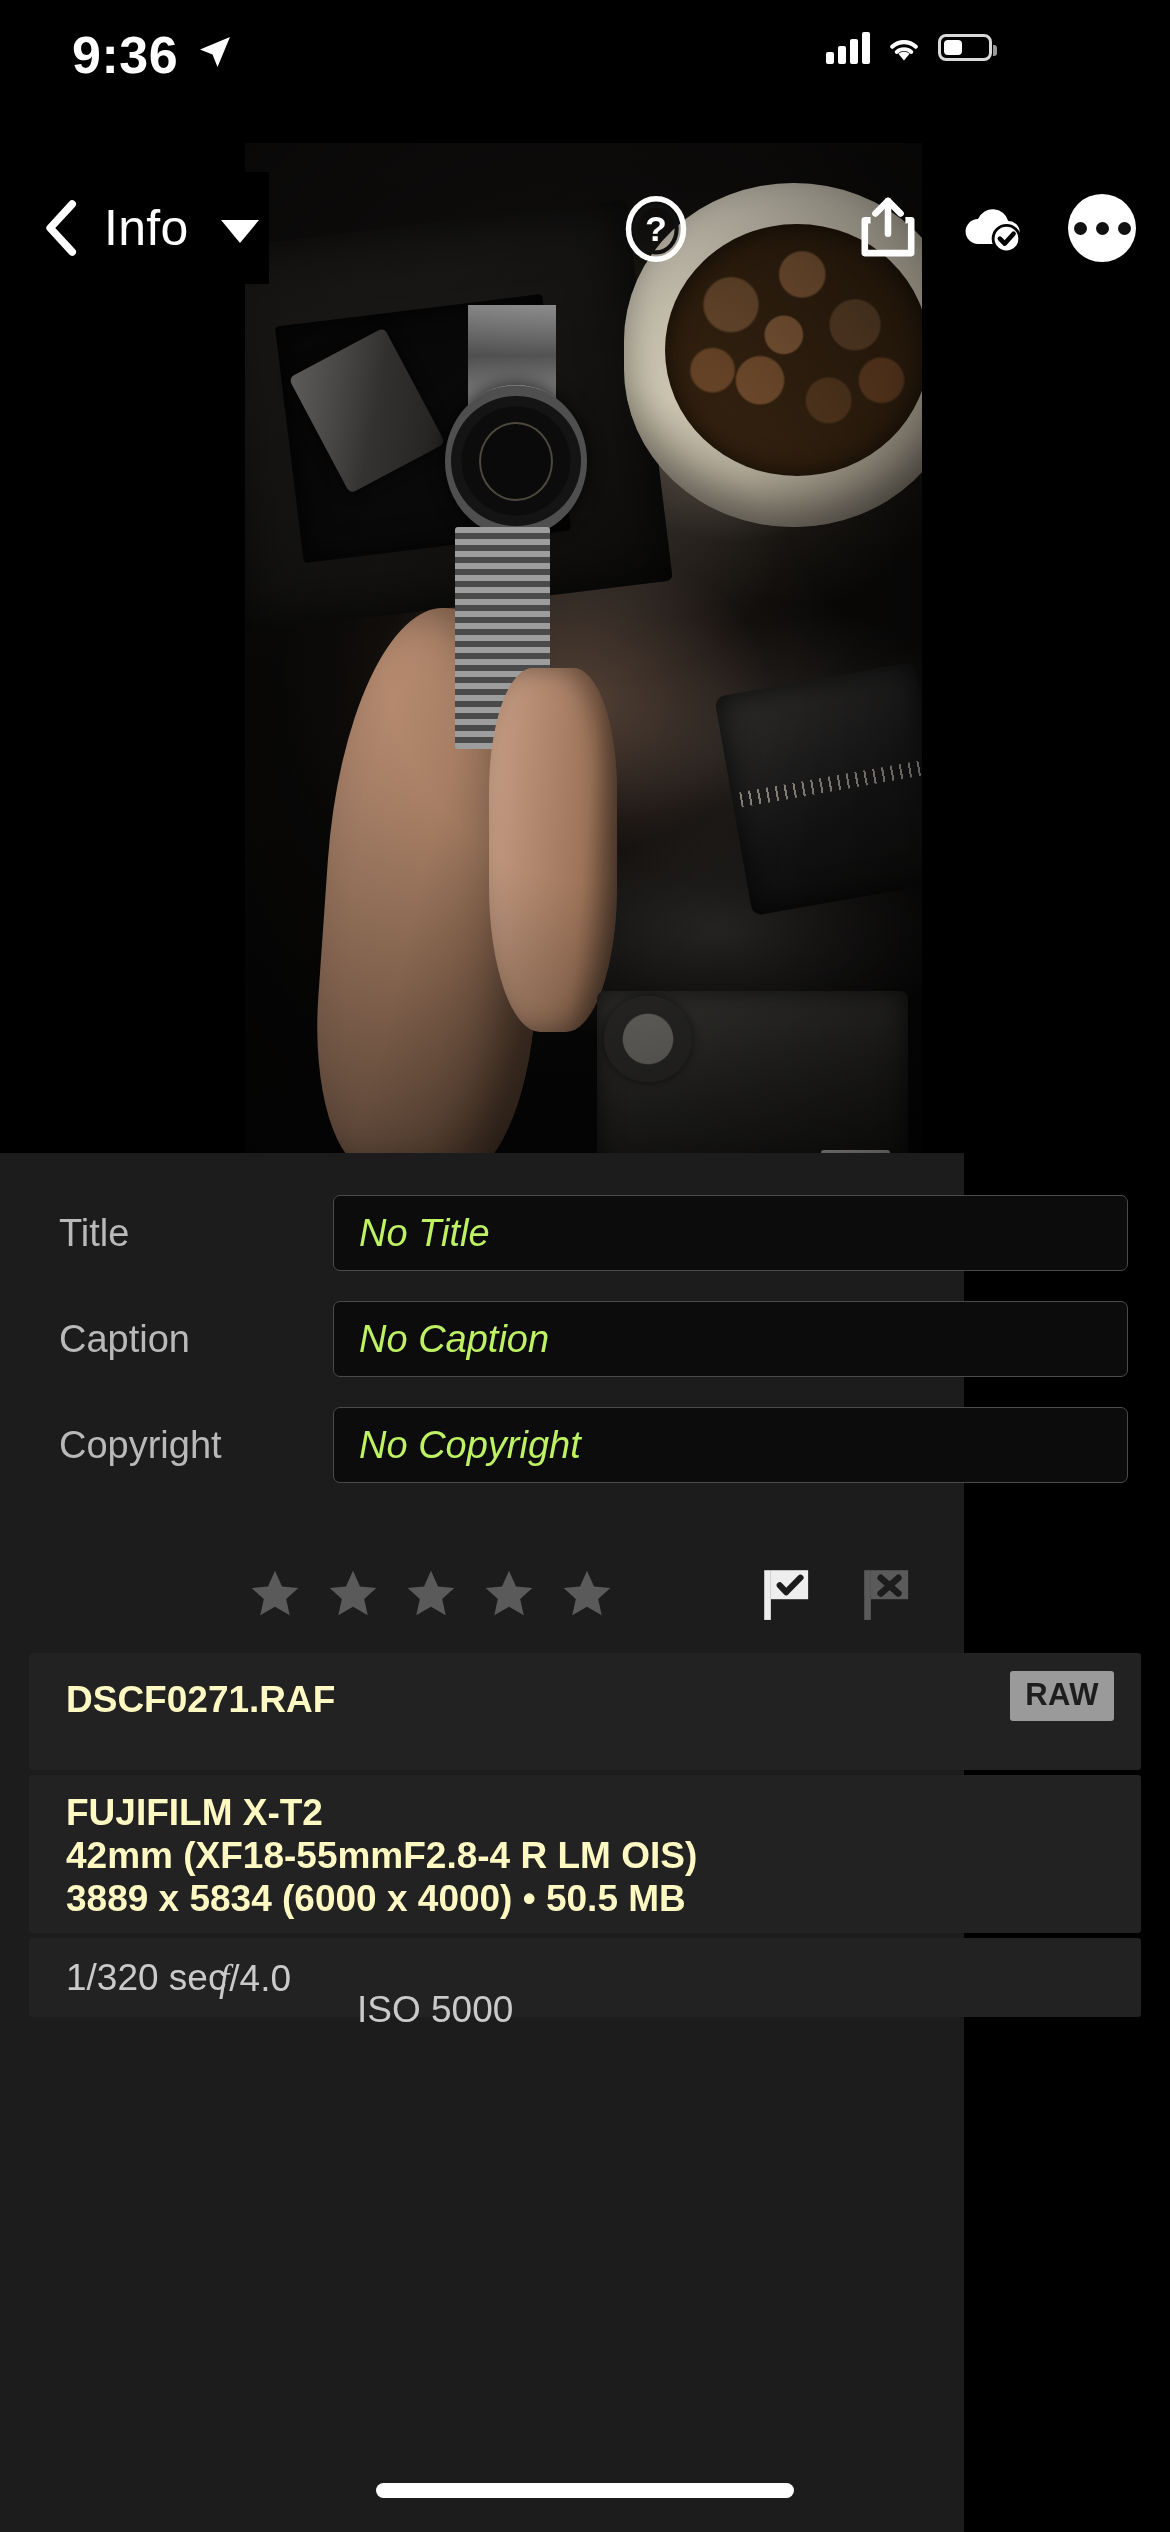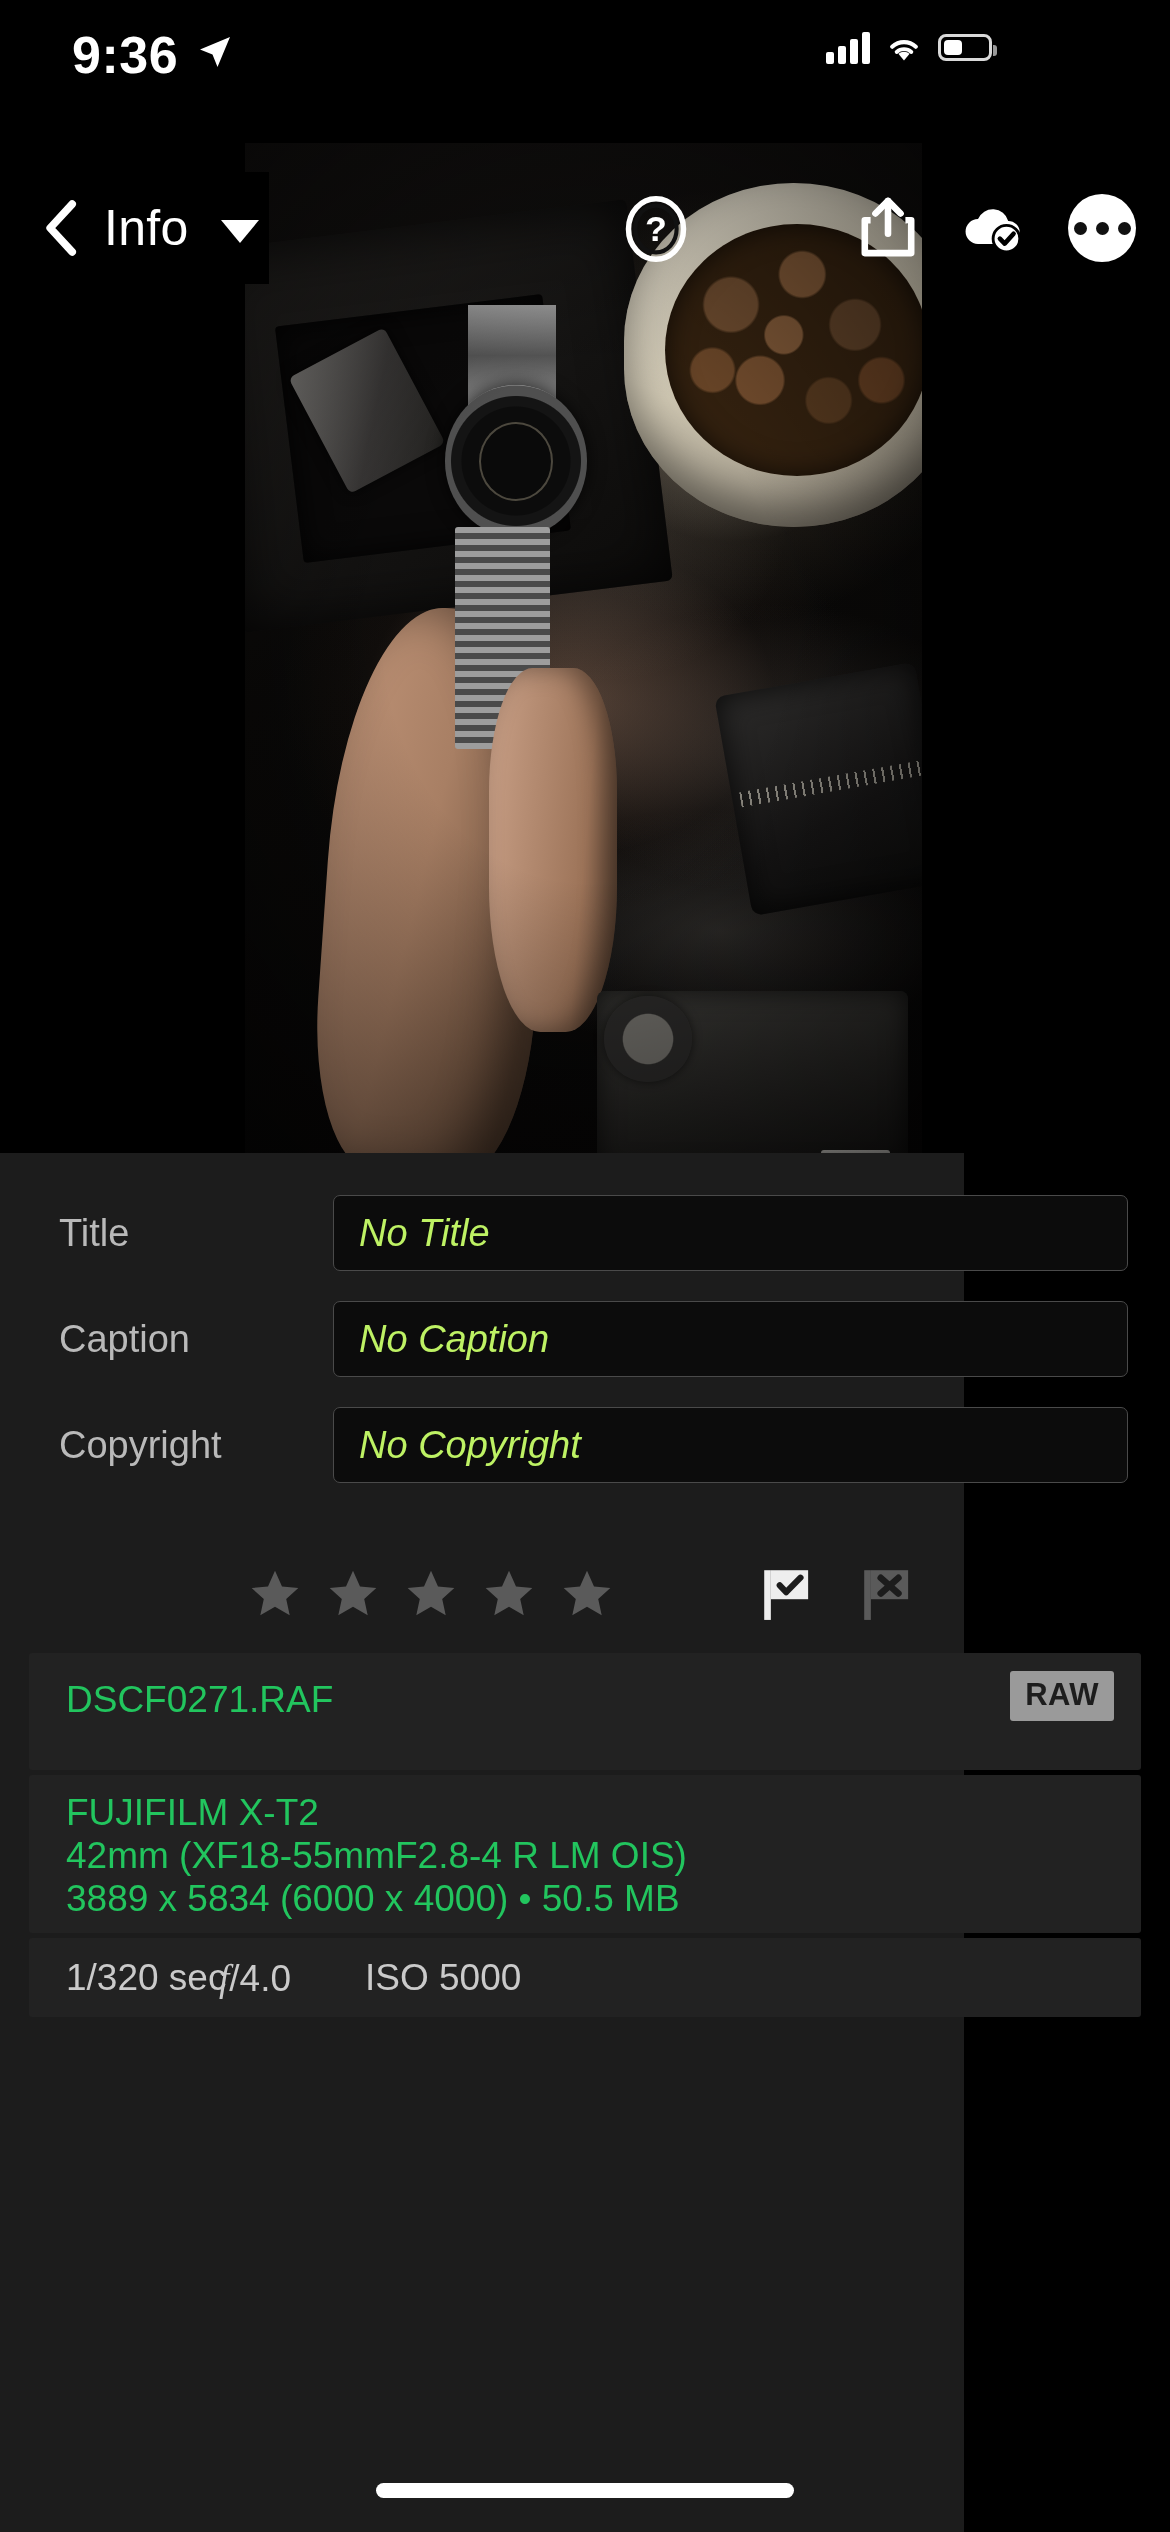--- a/index.html
+++ b/index.html
@@ -208,30 +208,30 @@
 
   
   .card{
     position:absolute; left:29px; width:1112px;
     background:#222222; border-radius:3px;
   }
   .card-file{ top:500px; height:117px; }
   .card-cam{ top:622px; height:158px; }
   .card-exp{ top:785px; height:79px; }
 
-  .ctext{ position:absolute; left:37px; font-size:37px; color:#22c55e; font-weight:400; white-space:nowrap; }
+  .ctext{ position:absolute; left:37px; font-size:37px; color:#fef9c3; font-weight:700; white-space:nowrap; }
   .raw-badge{
     position:absolute; right:27px; top:18px;
     background:#9a9a9a; color:#1d1d1d; font-size:31px; font-weight:600;
     padding:6px 15px 8px; border-radius:3px; letter-spacing:0.5px;
   }
   .exp-row{ position:absolute; top:50%; transform:translateY(-50%); font-size:37px; color:#cacaca; }
   .exp-1{ left:37px; }
   .exp-2{ left:190px; }
-  .exp-3{ left:336px; }
+  .exp-3{ left:328px;margin-top:32px; }
   .ital-f{ font-style:italic; font-family:"Liberation Serif", serif; }
 
   
   .home-ind{
     position:absolute; left:50%; transform:translateX(-50%);
     bottom:34px; width:418px; height:15px; background:#fff; border-radius:10px; z-index:50;
   }
 </style>
 </head>
 <body>

